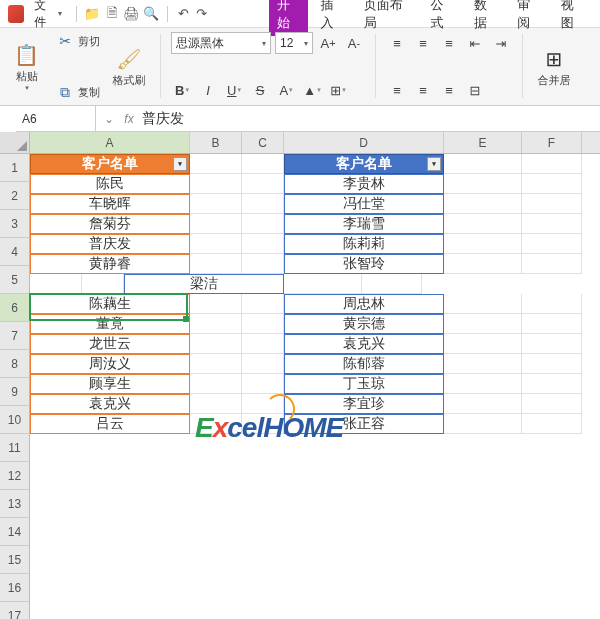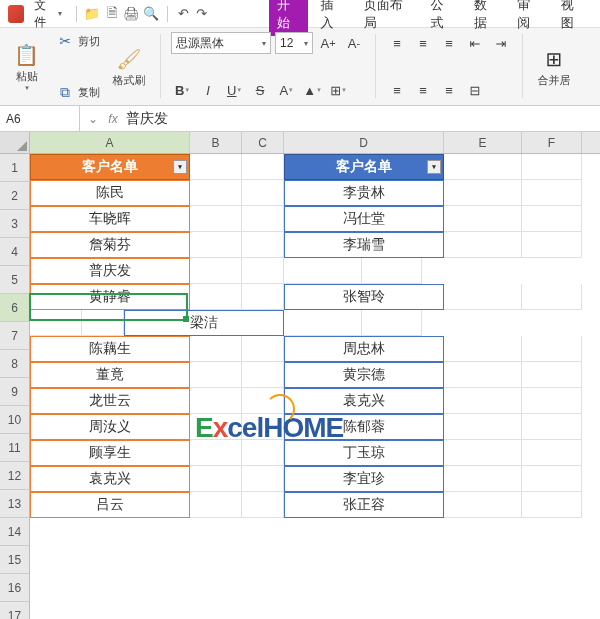--- a/index.html
+++ b/index.html
@@ -27,52 +27,52 @@
 .combo { height: 22px; border: 1px solid #bbb; background: #fff; display: flex; align-items: center; padding: 0 4px; font-size: 12px; color: #333; text-align: right; }
 .combo .tri { margin-left: auto; font-size: 8px; color: #666; }
 .fontname { width: 100px; }
 .fontsize { width: 38px; }
 .sbtn { width: 22px; height: 22px; display: inline-flex; align-items: center; justify-content: center; border: 1px solid transparent; color: #444; font-size: 13px; }
 .sbtn.drop::after { content: "▾"; font-size: 7px; color: #888; margin-left: 1px; }
 .sbtn .und { text-decoration: underline; }
 .sbtn .strike { text-decoration: line-through; }
 .colorbar { width: 20px; height: 3px; }
 
-.nameformula { height: 26px; border-bottom: 1px solid #ccc; display: flex; align-items: center; background: #fff; }
+.nameformula { height: 26px; border-bottom: 1px solid #ccc; display: flex; align-items: center; background: #fff; margin-left: 16px; }
 .namebox { width: 80px; border-right: 1px solid #ccc; height: 100%; display: flex; align-items: center; padding: 0 6px; font-size: 12px; background: #fff; }
 .fxarea { flex: 1; display: flex; align-items: center; gap: 6px; padding: 0 6px; }
 .fxico { color: #888; width: 14px; display: flex; justify-content: center; }
 .fxtext { font-size: 14px; color: #333; font-family: "SimSun", serif; }
 
 .sheet { position: relative; }
 .colhead { display: flex; height: 22px; background: #e8e8e8; border-bottom: 1px solid #bbb; }
 .corner { width: 30px; border-right: 1px solid #bbb; background: #e0e0e0; position: relative; }
 .corner::after { content: ""; position: absolute; right: 2px; bottom: 2px; border: 5px solid transparent; border-right-color: #999; border-bottom-color: #999; }
 .ch { border-right: 1px solid #ccc; display: flex; align-items: center; justify-content: center; font-size: 12px; color: #555; }
 .ch.sel { background: #d4e6c7; }
 .wA { width: 160px; } .wB { width: 52px; } .wC { width: 42px; } .wD { width: 160px; } .wE { width: 78px; } .wF { width: 60px; }
 
 .gridbody { display: flex; }
 .rowheads { display: flex; flex-direction: column; }
 .rh { width: 30px; height: 28px; border-right: 1px solid #bbb; border-bottom: 1px solid #ccc; background: #e8e8e8; display: flex; align-items: center; justify-content: center; font-size: 12px; color: #555; }
 .rh.sel { background: #d4e6c7; }
 .cells { position: relative; }
-.row { display: flex; height: 26px; }
+.row { display: flex; height: 20px; }
 .cell { border-right: 1px solid #e0e0e0; border-bottom: 1px solid #e0e0e0; display: flex; align-items: center; justify-content: center; font-size: 14px; color: #333; position: relative; font-family: "SimSun","Microsoft YaHei",serif; }
 
 .hdrA { background: #ed7d31; color: #fff; font-weight: bold; font-size: 14px; border: 1px solid #c55a11 !important; }
 .hdrD { background: #4472c4; color: #fff; font-weight: bold; font-size: 14px; border: 1px solid #2f5597 !important; }
 .bodyA { border: 1px solid #ed7d31 !important; background: #fff; }
 .bodyD { border: 1px solid #4472c4 !important; background: #fff; }
 .filterbtn { position: absolute; right: 2px; top: 50%; transform: translateY(-50%); width: 14px; height: 14px; background: #f0f0f0; border: 1px solid #999; display: flex; align-items: center; justify-content: center; font-size: 7px; color: #333; }
 
 .selbox { position: absolute; border: 2px solid #2e9c4e; pointer-events: none; }
 .selfill { position: absolute; width: 6px; height: 6px; background: #2e9c4e; right: -3px; bottom: -3px; }
 
-.watermark { position: absolute; left: 195px; top: 280px; pointer-events: none; font-family: Arial, sans-serif; font-size: 28px; font-weight: bold; letter-spacing: -1px; }
+.watermark { position: absolute; left: 195px; top: 280px; pointer-events: none; font-family: Arial, sans-serif; font-size: 28px; font-weight: bold; font-style: italic; letter-spacing: -1px; }
 .watermark .e1 { color: #2e9c4e; } .watermark .x { color: #e74c3c; } .watermark .rest { color: #2c5aa0; }
 .watermark .swirl { position: absolute; left: 70px; top: -18px; width: 30px; height: 30px; border: 2px solid #f39c12; border-radius: 50%; border-bottom-color: transparent; border-left-color: transparent; }
 </style>
 </head>
 <body>
 
 <div class="menubar">
   <span class="wps"></span>
   <span class="filebtn">
     <span>文件</span>
@@ -244,20 +244,21 @@
           <div class="cell wB"></div>
           <div class="cell wC"></div>
           <div class="cell wD bodyD">李瑞雪</div>
           <div class="cell wE"></div>
           <div class="cell wF"></div>
         </div>
         <div class="row">
           <div class="cell wA bodyA">普庆发</div>
           <div class="cell wB"></div>
           <div class="cell wC"></div>
+          <div class="cell wD bodyD">陈莉莉</div>
           <div class="cell wE"></div>
           <div class="cell wF"></div>
         </div>
         <div class="row">
           <div class="cell wA bodyA">黄静睿</div>
           <div class="cell wB"></div>
           <div class="cell wC"></div>
           <div class="cell wD bodyD">张智玲</div>
           <div class="cell wE"></div>
           <div class="cell wF"></div>

